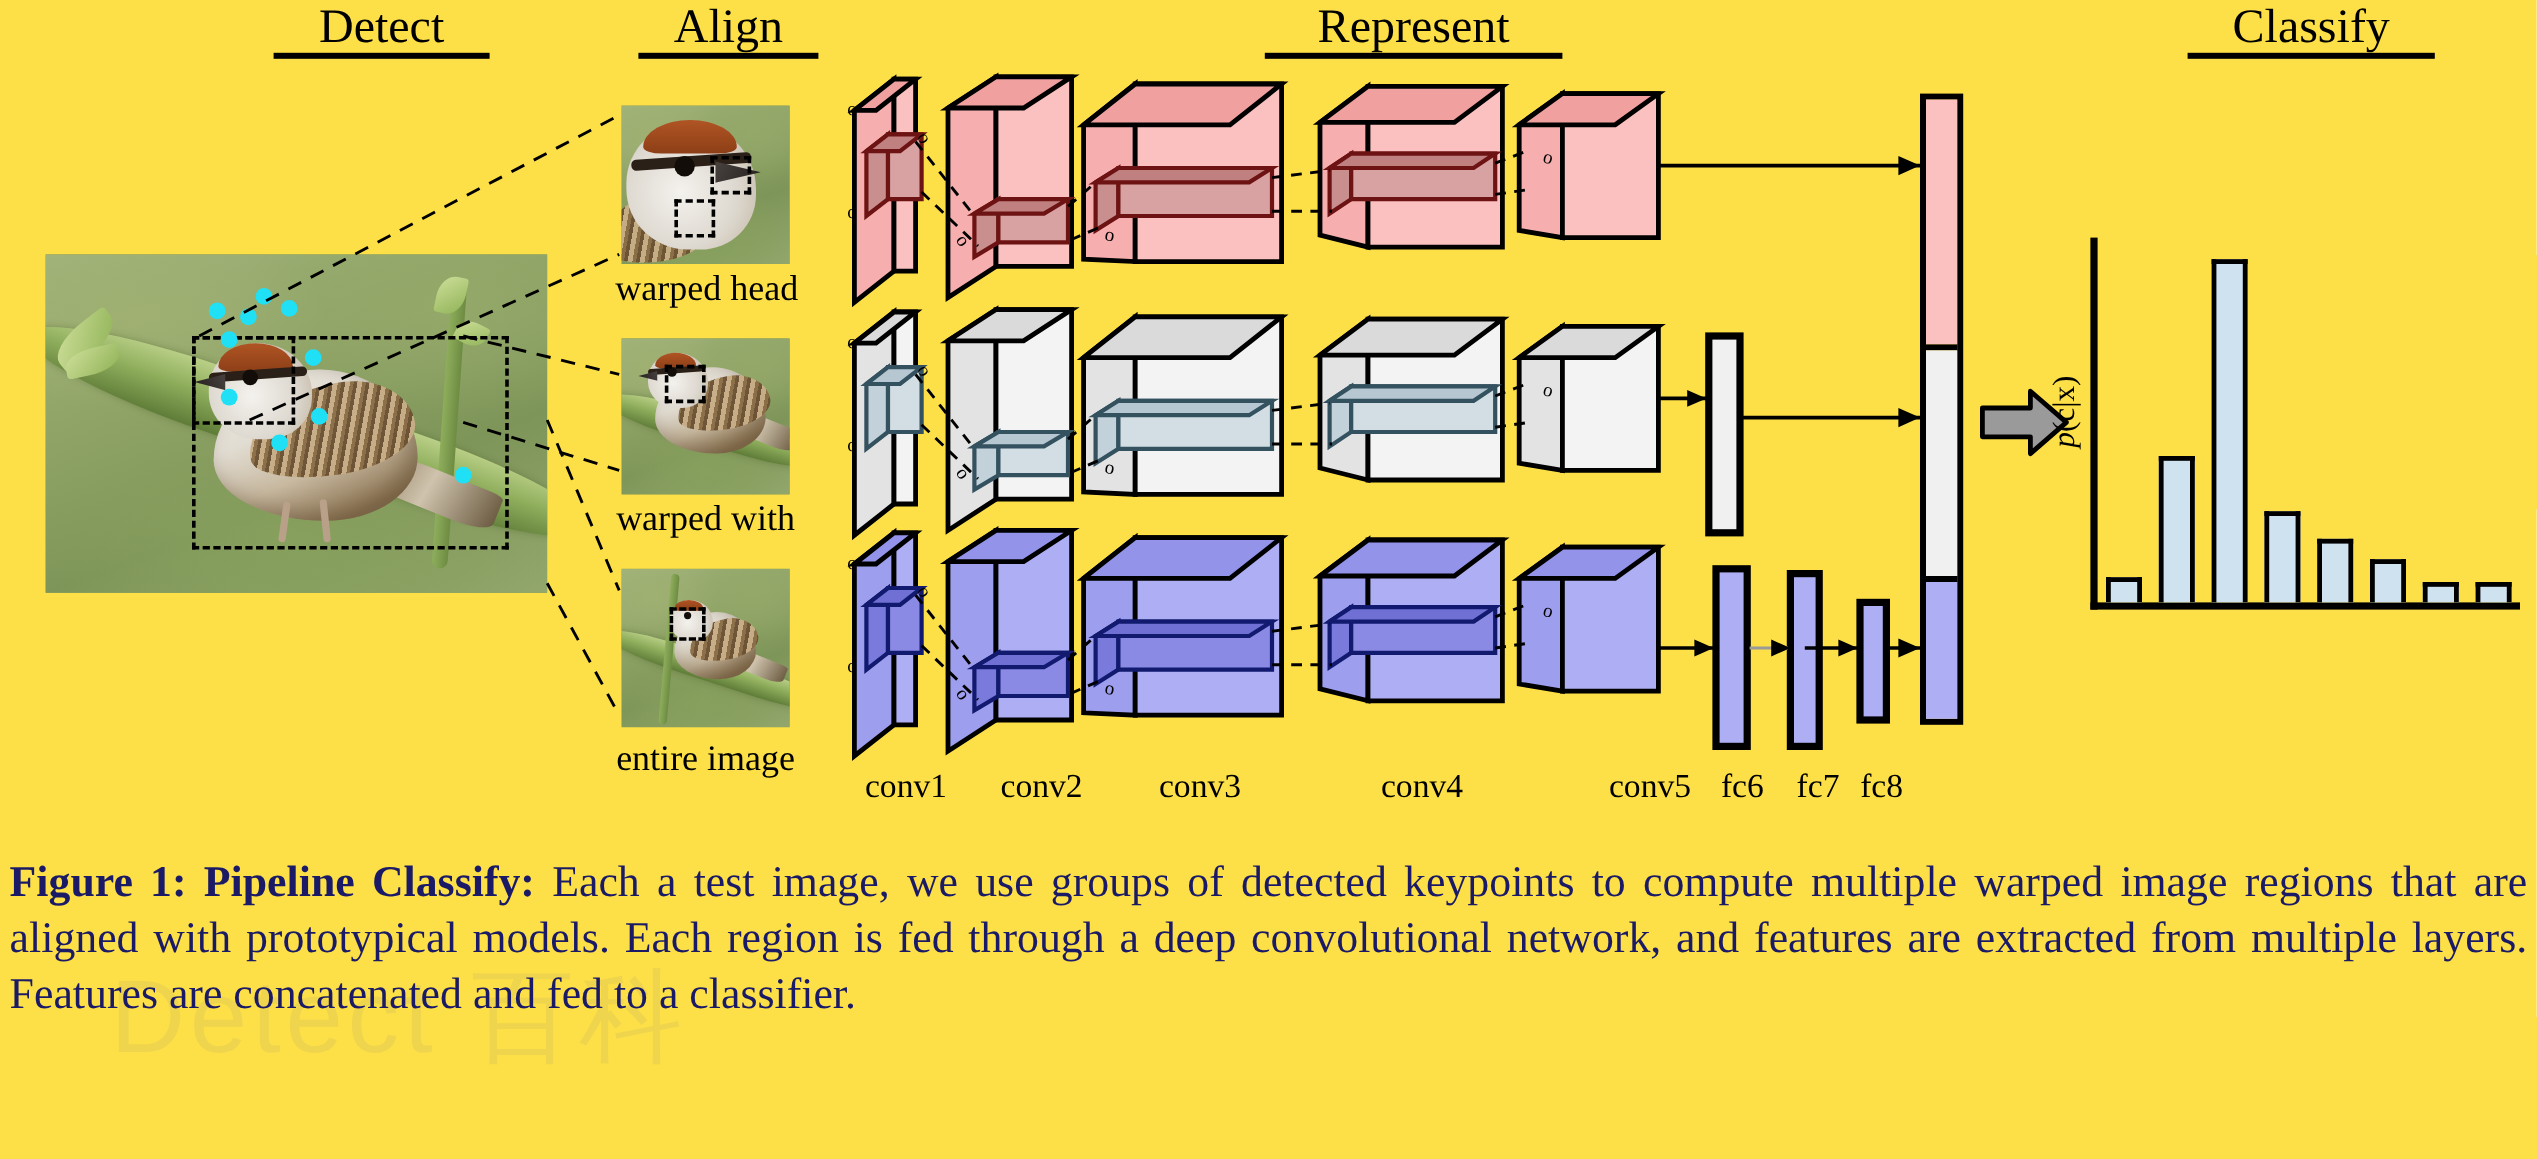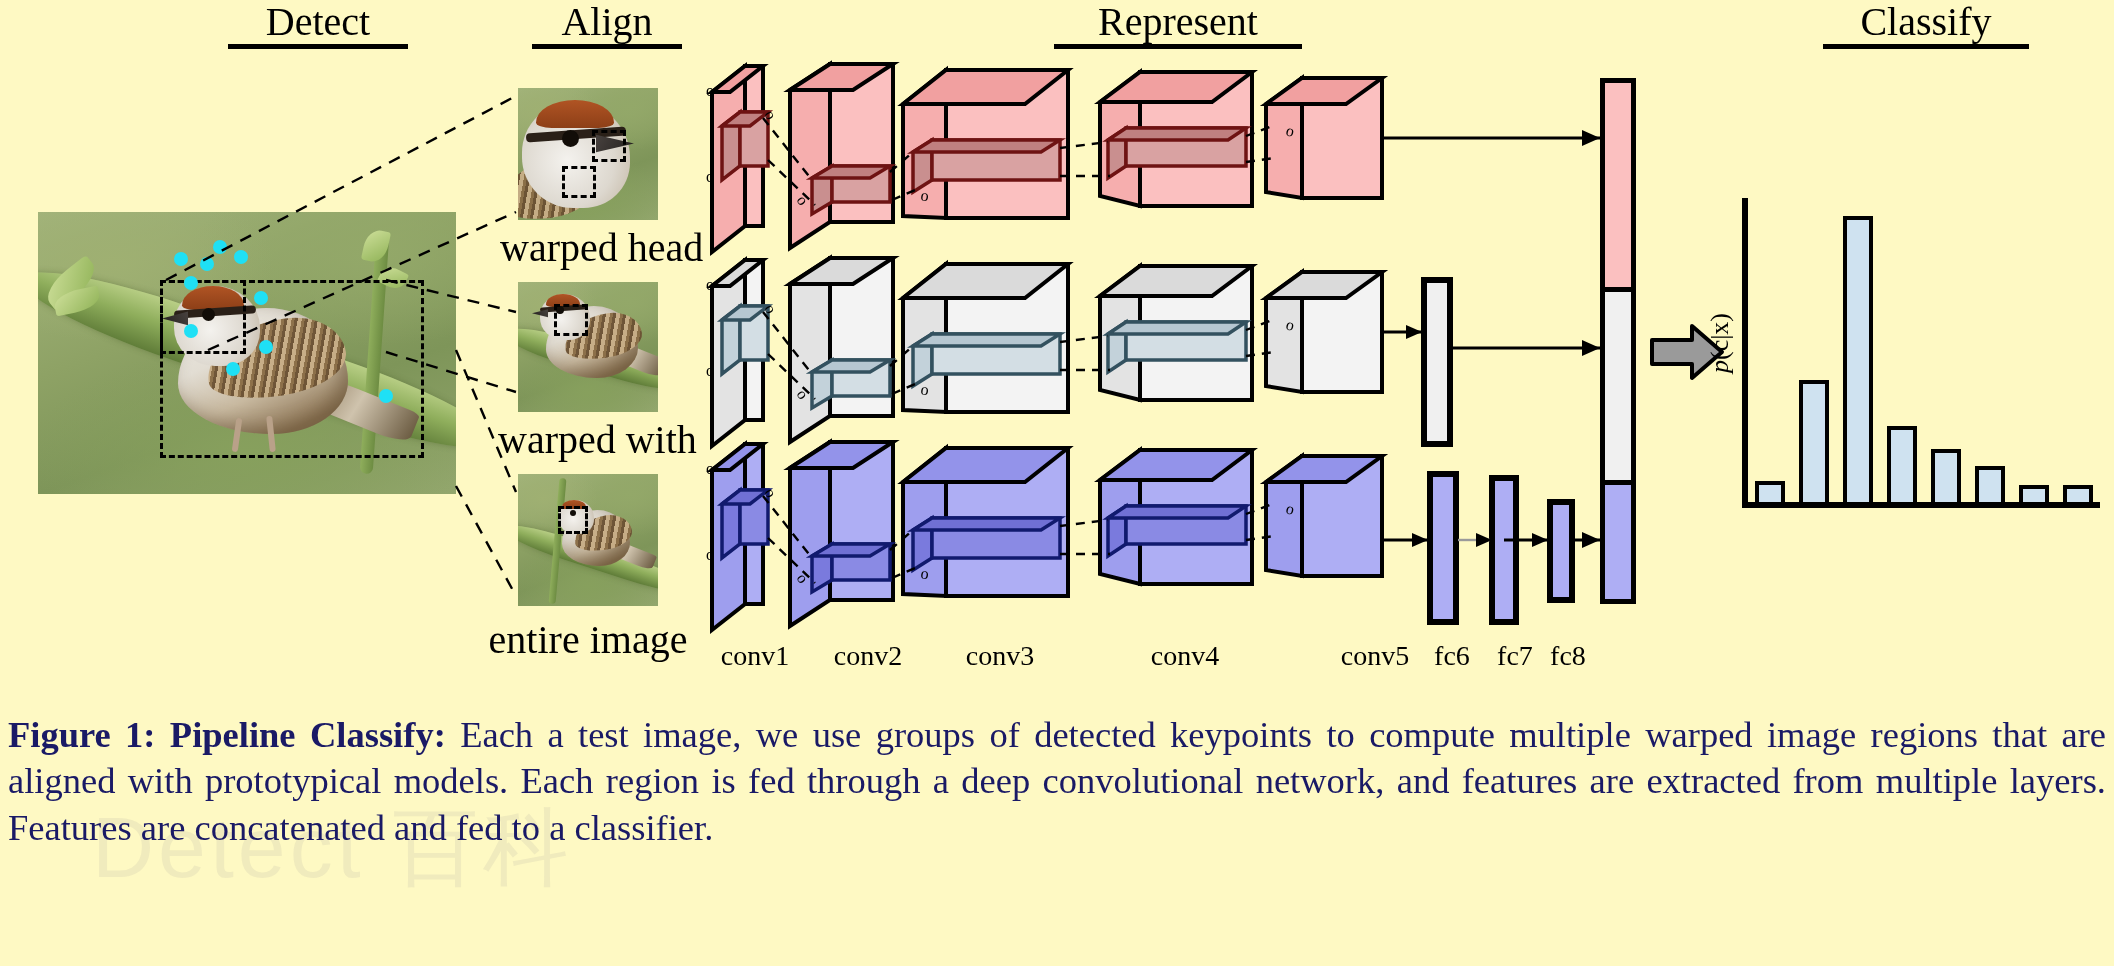--- a/index.html
+++ b/index.html
@@ -3,21 +3,21 @@
 <meta charset="utf-8">
 <style>
   * { box-sizing: border-box; }
   html, body {
     margin: 0; padding: 0;
     background: #ffffff;
     width: 2114px; height: 966px;
     overflow: hidden;
     font-family: "Liberation Serif", "DejaVu Serif", serif;
   }
-  #root { position: relative; width: 2114px; height: 966px; background:#fef9c3; }
+  #root { position: relative; width: 2114px; height: 966px; background:#fde047; }
 
   
   .stage-title {
     position: absolute;
     font-family: "Liberation Serif", "DejaVu Serif", serif;
     font-size: 40px;
     color: #000;
     text-align: center;
     white-space: nowrap;
     border-bottom: 5px solid #000;
@@ -128,21 +128,21 @@
   .layer-label {
     position:absolute;
     font-size: 28px;
     color:#000;
     text-align:center;
     white-space:nowrap;
     font-family:"Liberation Serif","DejaVu Serif",serif;
   }
   .region-label {
     position:absolute;
-    font-size: 40px;
+    font-size: 30px;
     color:#000;
     text-align:center;
     white-space:nowrap;
     font-family:"Liberation Serif","DejaVu Serif",serif;
   }
 
   
   .concat {
     position:absolute;
     border:5px solid #000;

